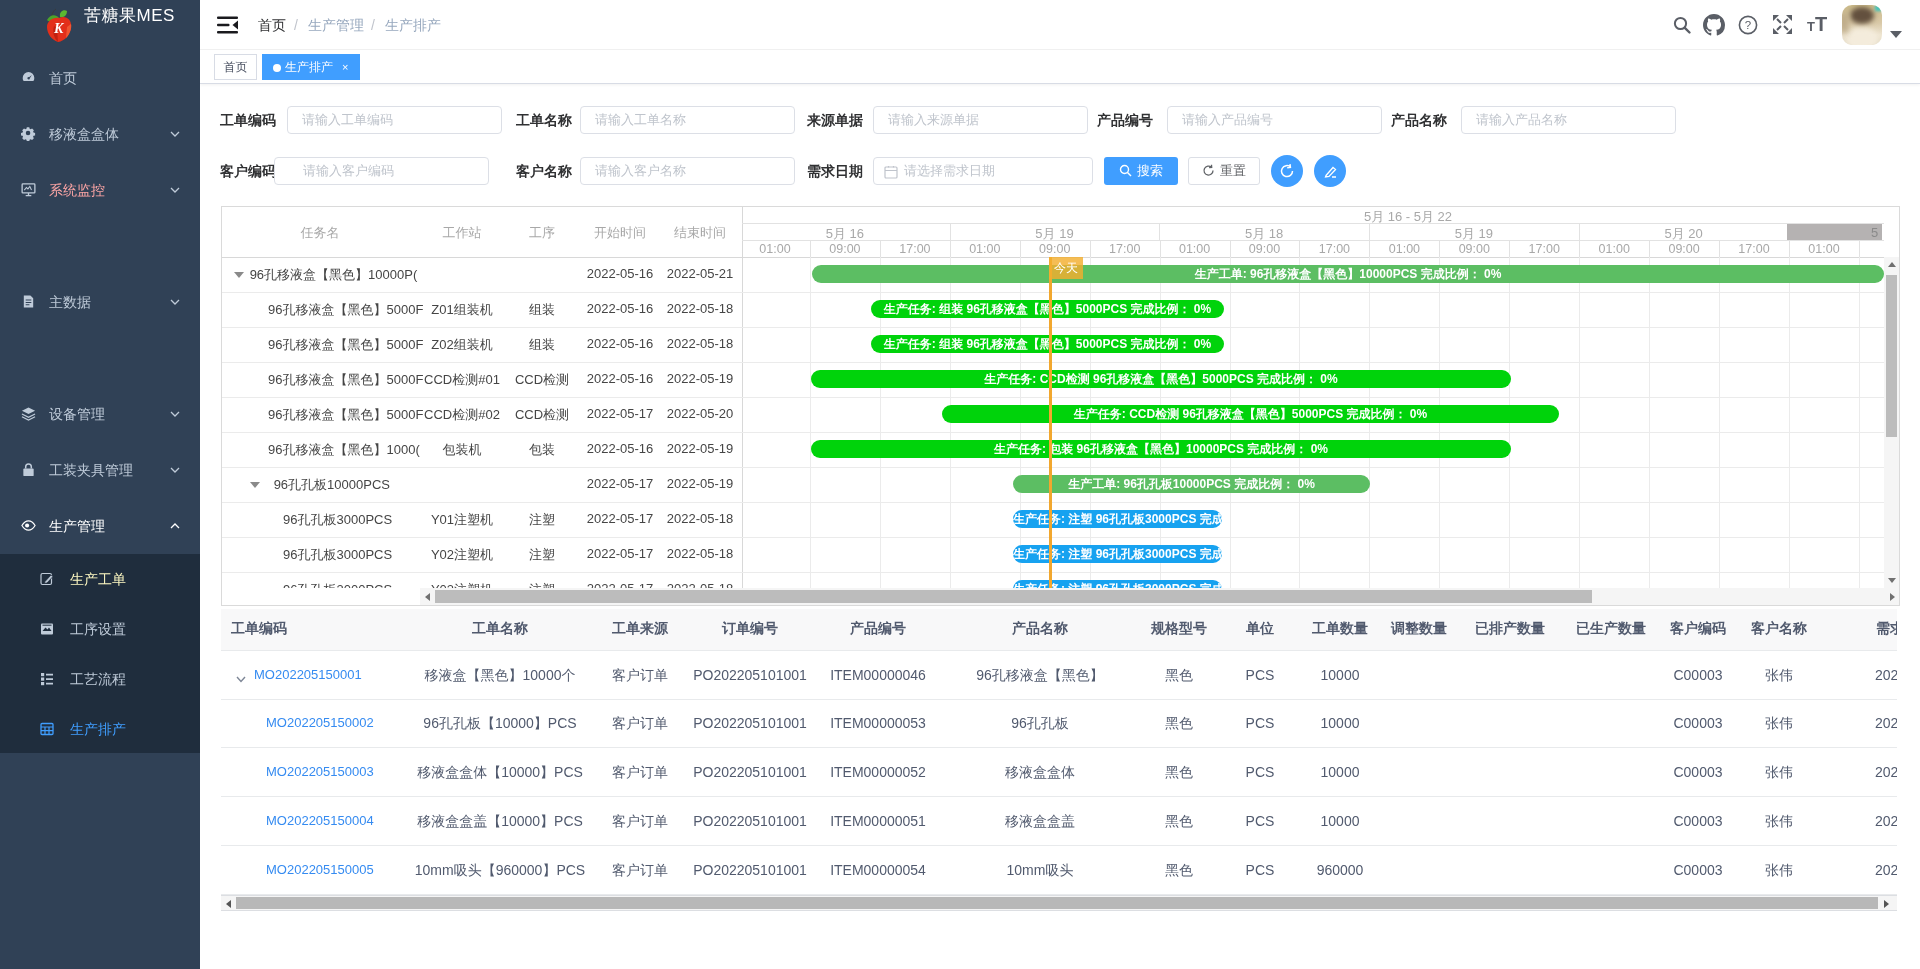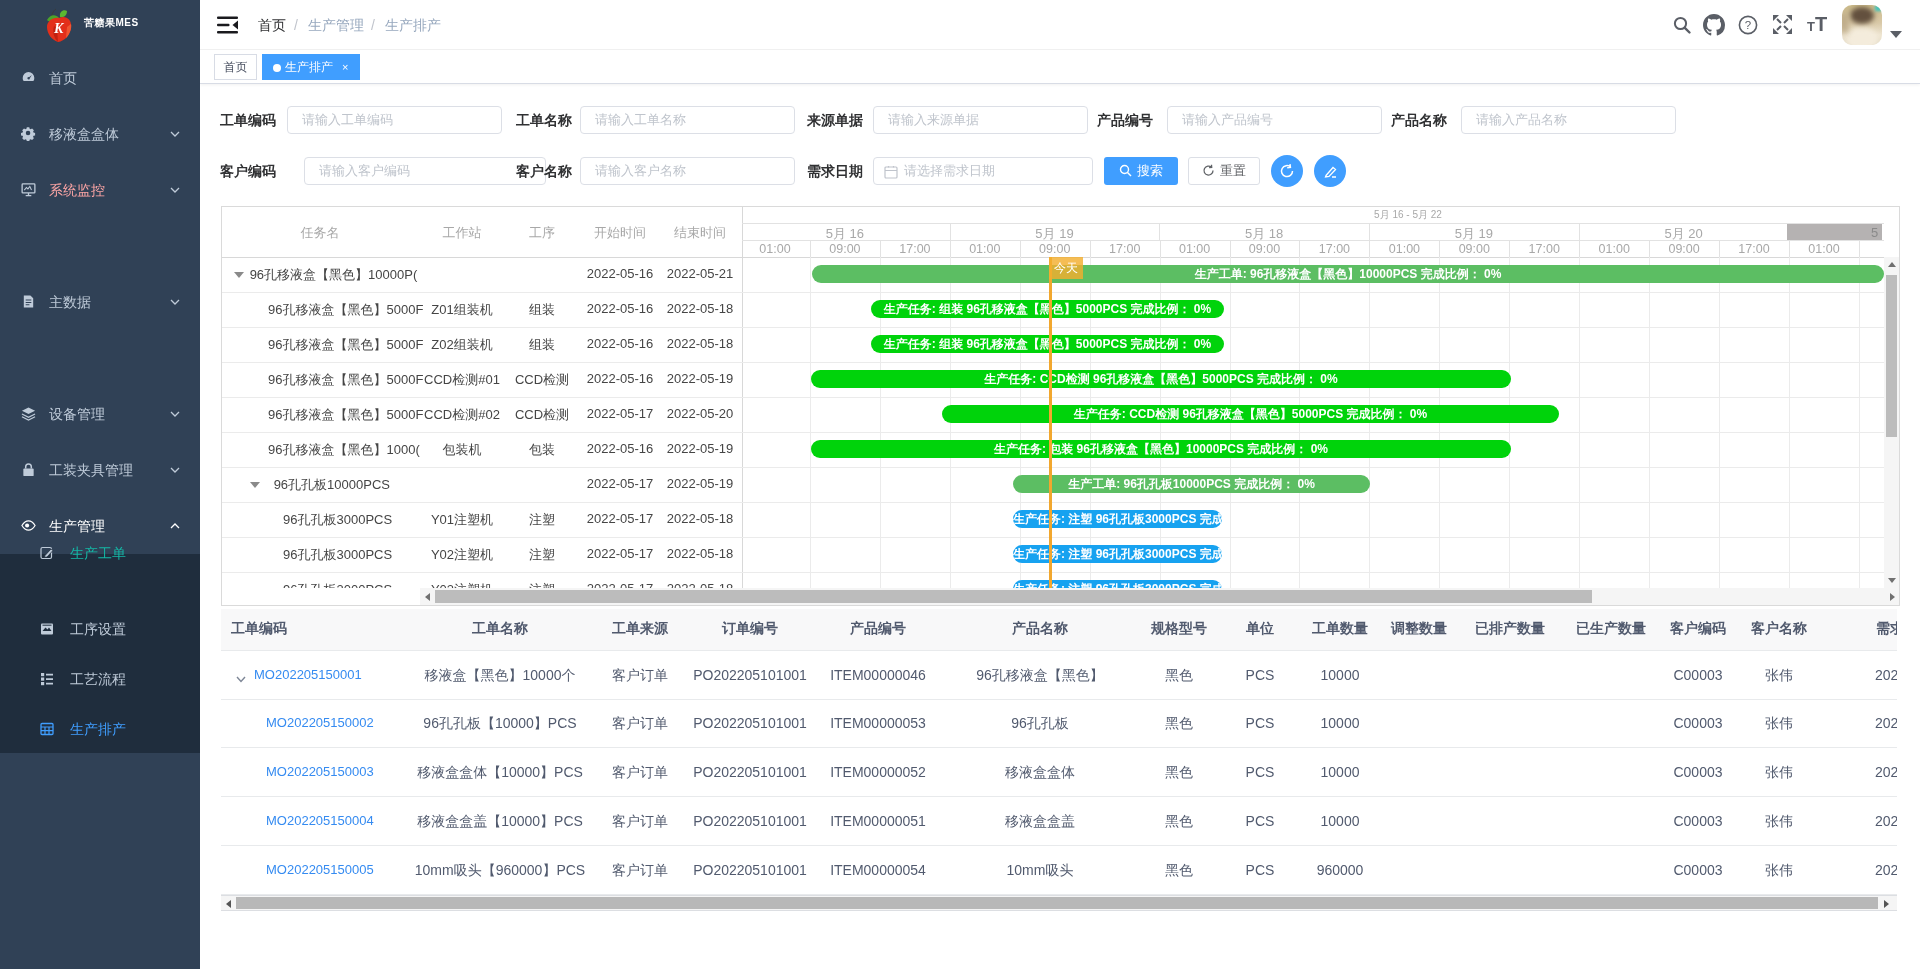--- a/index.html
+++ b/index.html
@@ -1,21 +1,21 @@
 <!DOCTYPE html>
 <html lang="zh"><head>
 <meta charset="utf-8">
 <title>MES</title>
 <style>
 *{margin:0;padding:0;box-sizing:border-box}
 html,body{width:1920px;height:969px;overflow:hidden}
 body{font-family:"Liberation Sans",sans-serif;background:#fff;position:relative;font-size:14px;color:#333}
 .abs{position:absolute}
 #sidebar{position:absolute;left:0;top:0;width:200px;height:969px;background:#304156;z-index:30}
-.ltxt{position:absolute;left:84px;top:16px;color:#fff;font-weight:bold;font-size:10px;letter-spacing:.5px}
+.ltxt{position:absolute;left:84px;top:4px;color:#fff;font-weight:normal;font-size:17px;letter-spacing:.5px}
 .mitem{position:absolute;left:0;width:200px;height:56px;color:#bfcbd9;font-size:14px}
 .mitem .mi,.sitem .mi{position:absolute;left:21px;top:20px;width:15px;height:15px;fill:#bfcbd9}
 .mitem .mt{position:absolute;left:49px;top:20px;white-space:nowrap}
 .chev{position:absolute;right:20px;top:25px;width:10px;height:6px}
 .sub{position:absolute;left:0;top:554px;width:200px;height:199px;background:#1f2d3d}
 .sitem{position:absolute;left:0;width:200px;height:50px;color:#bfcbd9;font-size:14px}
 .sitem .mi{left:40px;top:18px;width:14px;height:14px}
 .sitem .mt{position:absolute;left:70px;top:17px}
 #navbar{position:absolute;left:200px;top:0;width:1720px;height:50px;background:#fff;border-bottom:1px solid #f0f0f0;z-index:20}
 #tags{position:absolute;left:200px;top:50px;width:1720px;height:34px;background:#fff;border-bottom:1px solid #d8dce5;box-shadow:0 1px 3px rgba(0,0,0,.06);z-index:19}
@@ -104,21 +104,21 @@
       <svg class="mi" viewBox="0 0 16 16">
         <path d="M8 3 C12 3 15 8 15 8 C15 8 12 13 8 13 C4 13 1 8 1 8 C1 8 4 3 8 3z" stroke="#fff" stroke-width="1.3" fill="none"></path>
         <circle cx="6.5" cy="8" r="2.2" fill="#fff"></circle>
       </svg>
       <span class="mt">生产管理</span>
       <svg class="chev" viewBox="0 0 10 6">
         <path d="M1 5 L5 1 L9 5" stroke="#fff" stroke-width="1.3" fill="none"></path>
       </svg>
     </div>
 <div class="sub"></div>
-<div class="sitem" style="top:528px;color:#14b8a6">
+<div class="sitem" style="top:554px;color:#fef9c3">
       <svg class="mi" viewBox="0 0 14 14">
         <rect x="1" y="1.5" width="10.5" height="11" rx="1.5" stroke="#bfcbd9" stroke-width="1.2" fill="none"></rect>
         <path d="M5 9.5 L11 3 L13 4.5 L7 11 L4.6 11.6z" fill="#bfcbd9" stroke="#1f2d3d" stroke-width="0.8"></path>
       </svg>
       <span class="mt">生产工单</span>
     </div>
 <div class="sitem" style="top:604px;color:#bfcbd9">
       <svg class="mi" viewBox="0 0 14 14">
         <rect x="1" y="1.5" width="12" height="11" rx="1" fill="#bfcbd9"></rect>
         <path d="M2.5 9 l3-3.5 2 2 1.5-2 2.5 3.5z" fill="#1f2d3d"></path>
@@ -190,21 +190,21 @@
 <div class="finput" style="left:287px;top:106px;width:215px;padding-left:14px">请输入工单编码</div>
 <div class="flabel" style="left:516px;top:106px">工单名称</div>
 <div class="finput" style="left:580px;top:106px;width:215px;padding-left:14px">请输入工单名称</div>
 <div class="flabel" style="left:807px;top:106px">来源单据</div>
 <div class="finput" style="left:873px;top:106px;width:215px;padding-left:14px">请输入来源单据</div>
 <div class="flabel" style="left:1097px;top:106px">产品编号</div>
 <div class="finput" style="left:1167px;top:106px;width:215px;padding-left:14px">请输入产品编号</div>
 <div class="flabel" style="left:1391px;top:106px">产品名称</div>
 <div class="finput" style="left:1461px;top:106px;width:215px;padding-left:14px">请输入产品名称</div>
 <div class="flabel" style="left:220px;top:157px">客户编码</div>
-<div class="finput" style="left:304px;top:157px;width:242px;padding-left:14px">请输入客户编码</div>
+<div class="finput" style="left:274px;top:157px;width:215px;padding-left:28px">请输入客户编码</div>
 <div class="flabel" style="left:516px;top:157px">客户名称</div>
 <div class="finput" style="left:580px;top:157px;width:215px;padding-left:14px">请输入客户名称</div>
 <div class="flabel" style="left:807px;top:157px">需求日期</div>
 <div class="finput" style="left:873px;top:157px;width:220px;padding-left:30px"><svg class="abs" style="left:10px;top:7px" width="14" height="14" viewBox="0 0 14 14">
         <rect x="1" y="2" width="12" height="11" rx="1" stroke="#c0c4cc" stroke-width="1.2" fill="none"></rect>
         <path d="M1 5.5 h12 M4.5 2.5 V1 M9.5 2.5 V1" stroke="#c0c4cc" stroke-width="1.2"></path>
       </svg>请选择需求日期</div>
 <div class="abs" style="left:1104px;top:157px;width:74px;height:28px;background:#409eff;border-radius:3px;color:#fff;font-size:13px;text-align:center;line-height:28px"><svg style="vertical-align:-2px;margin-right:5px" width="13" height="13" viewBox="0 0 13 13">
         <circle cx="5.5" cy="5.5" r="4" stroke="#fff" stroke-width="1.4" fill="none"></circle>
         <path d="M8.5 8.5 L12 12" stroke="#fff" stroke-width="1.4"></path>
@@ -226,21 +226,21 @@
 <div id="gantt" style="position:absolute;left:221px;top:206px;width:1679px;height:400px;border:1px solid #dadada;background:#fff;overflow:hidden">
 <div class="abs" style="left:0;top:50px;width:1677px;height:1px;background:#d8d8d8"></div>
 <div class="abs" style="left:520px;top:0;width:1px;height:398px;background:#d8d8d8"></div>
 <div class="gh ctr" style="left:98px;top:17px">任务名</div>
 <div class="gh ctr" style="left:240px;top:17px">工作站</div>
 <div class="gh ctr" style="left:320px;top:17px">工序</div>
 <div class="gh ctr" style="left:398px;top:17px">开始时间</div>
 <div class="gh ctr" style="left:478px;top:17px">结束时间</div>
 <div class="abs" style="left:520px;top:16px;width:1142px;height:1px;background:#e2e2e2"></div>
 <div class="abs" style="left:520px;top:33px;width:1142px;height:1px;background:#e2e2e2"></div>
-<div class="gh ctr" style="left:1186px;top:1px;font-size:10px">5月 16 - 5月 22</div>
+<div class="gh ctr" style="left:1186px;top:1px;font-size:13px">5月 16 - 5月 22</div>
 <div class="gh ctr" style="left:622.9px;top:18px;font-size:13px">5月 16</div>
 <div class="gh ctr" style="left:832.5px;top:18px;font-size:13px">5月 19</div>
 <div class="abs" style="left:727.7px;top:17px;width:1px;height:16px;background:#e2e2e2"></div>
 <div class="gh ctr" style="left:1042.2px;top:18px;font-size:13px">5月 18</div>
 <div class="abs" style="left:937.4px;top:17px;width:1px;height:16px;background:#e2e2e2"></div>
 <div class="gh ctr" style="left:1251.9px;top:18px;font-size:13px">5月 19</div>
 <div class="abs" style="left:1147.1px;top:17px;width:1px;height:16px;background:#e2e2e2"></div>
 <div class="gh ctr" style="left:1461.6px;top:18px;font-size:13px">5月 20</div>
 <div class="abs" style="left:1356.8px;top:17px;width:1px;height:16px;background:#e2e2e2"></div>
 <div class="abs" style="left:1566.5px;top:17px;width:1px;height:16px;background:#e2e2e2"></div>

